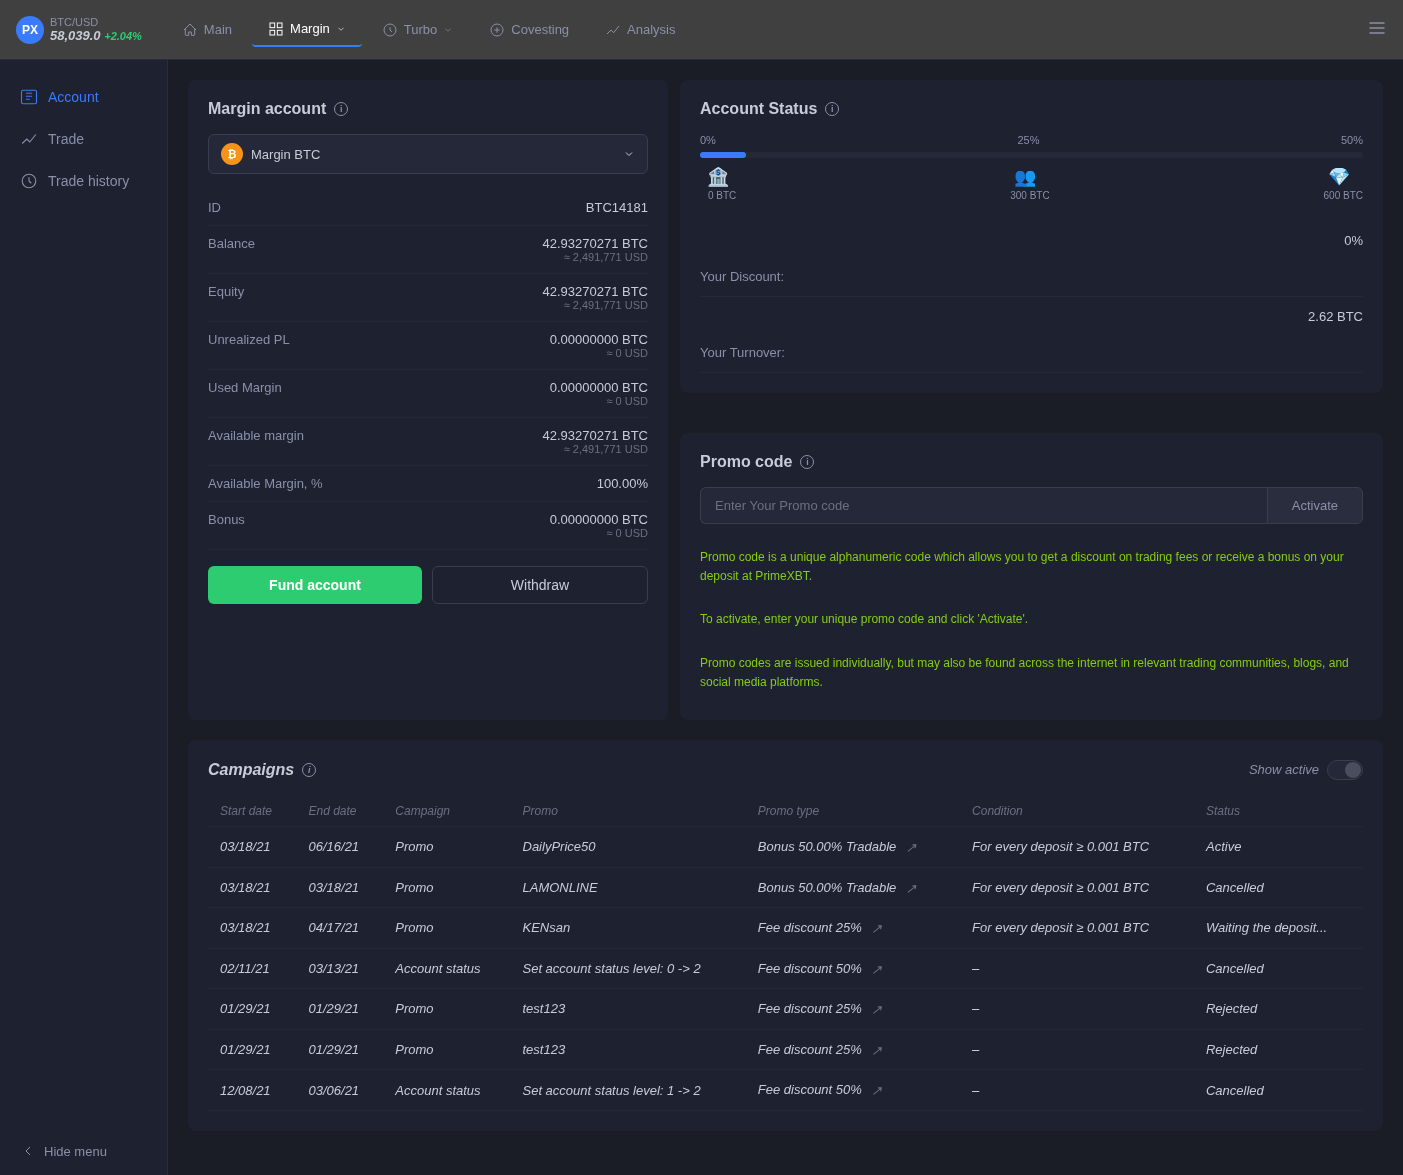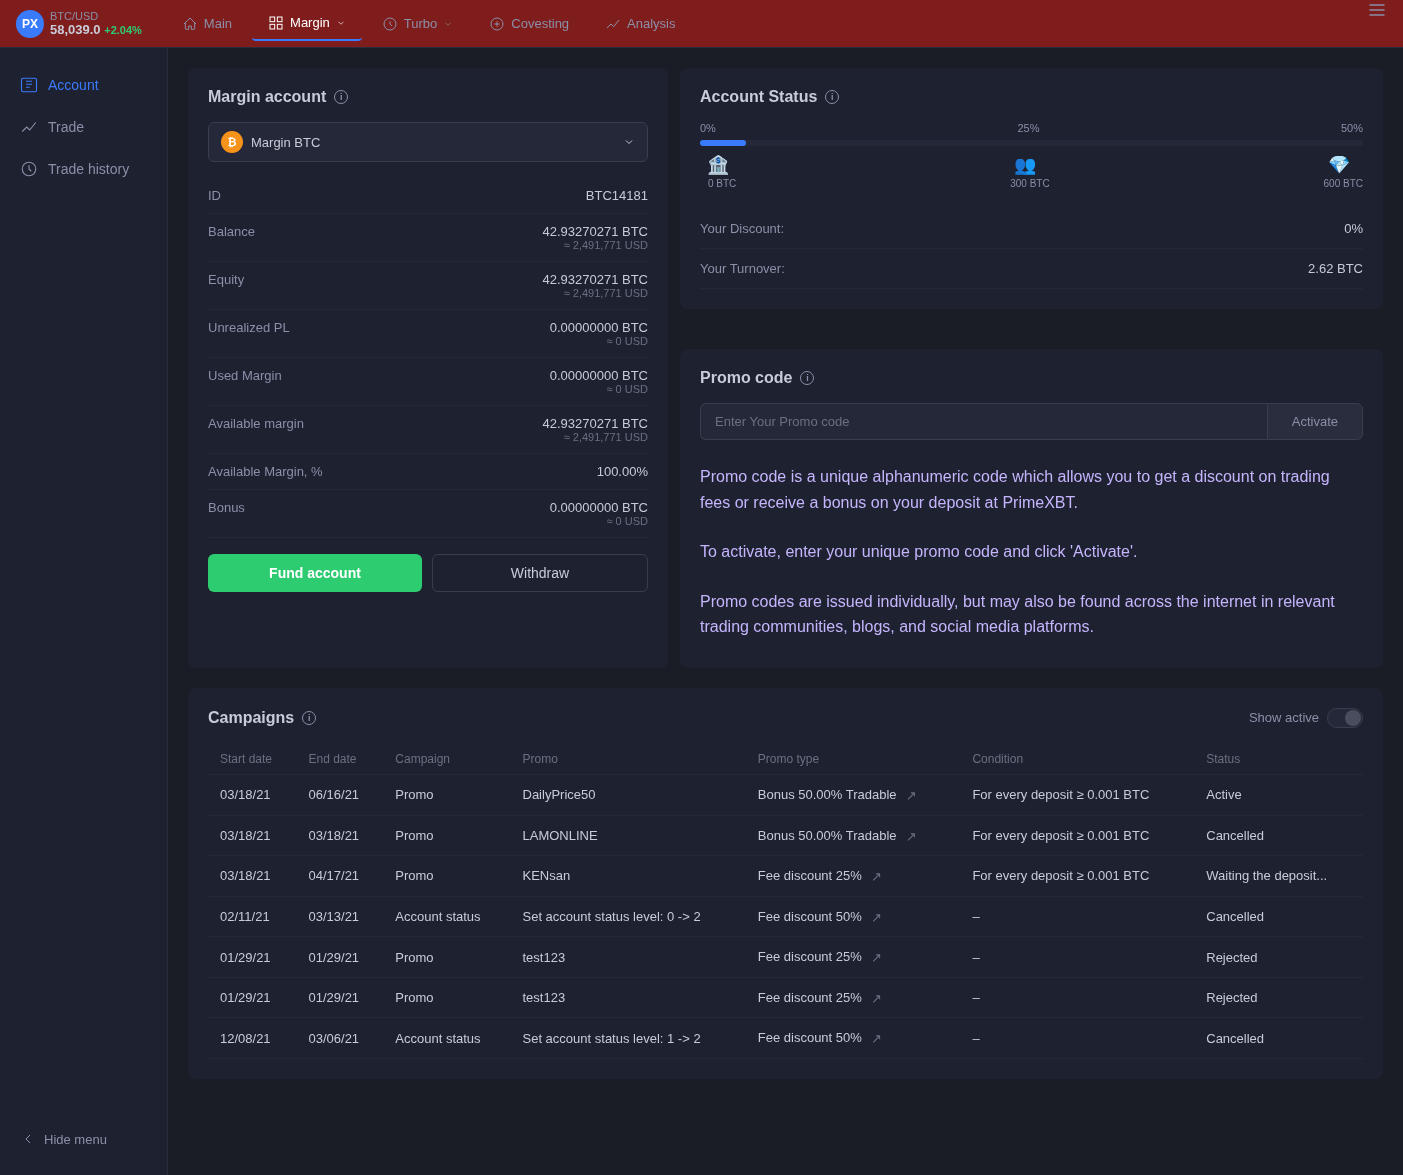--- a/index.html
+++ b/index.html
@@ -1,24 +1,24 @@
 <!DOCTYPE html>
 <html><head>
   <meta charset="utf-8">
   <style>
     * { box-sizing: border-box; margin: 0; padding: 0; }
     body { background: #1a1d26; color: #c8ccd8; font-family: -apple-system, BlinkMacSystemFont, 'Segoe UI', sans-serif; font-size: 13px; width: 1403px; min-height: 1175px; overflow-x: hidden; }
 
     
-    .topnav { display: flex; background: #7f1d1d; height: 48px; padding: 0 16px; border-bottom: 1px solid #2a2d3d; }
+    .topnav { display: flex; align-items: center; background: #404040; height: 60px; padding: 0 16px; border-bottom: 1px solid #2a2d3d; }
     .logo { display: flex; align-items: center; gap: 6px; margin-right: 24px; }
     .logo-icon { width: 28px; height: 28px; background: #3a7bfd; border-radius: 50%; display: flex; align-items: center; justify-content: center; color: white; font-weight: bold; font-size: 12px; }
     .btc-info { display: flex; flex-direction: column; }
     .btc-pair { font-size: 11px; color: #8b8fa8; }
-    .btc-price { font-size: 13px; font-weight: 600; }
+    .btc-price { font-size: 13px; font-weight: 600; font-style: italic; }
     .btc-change { color: #2ecc71; font-size: 11px; }
     .nav-items { display: flex; align-items: center; gap: 4px; flex: 1; }
     .nav-item { display: flex; align-items: center; gap: 6px; padding: 8px 16px; color: #8b8fa8; cursor: pointer; border-radius: 4px; font-size: 13px; text-decoration: none; position: relative; }
     .nav-item.active { color: #ffffff; border-bottom: 2px solid #3a7bfd; }
     .nav-item svg { width: 16px; height: 16px; }
     .nav-hamburger { margin-left: auto; color: #8b8fa8; cursor: pointer; }
 
     
     .layout { display: flex; height: calc(1175px - 48px); }
     .sidebar { width: 168px; background: #1e2130; border-right: 1px solid #2a2d3d; padding: 16px 0; display: flex; flex-direction: column; justify-content: space-between; }
@@ -56,33 +56,33 @@
     .status-bar-container { margin-bottom: 20px; }
     .status-bar-labels { display: flex; justify-content: space-between; margin-bottom: 6px; color: #8b8fa8; font-size: 11px; }
     .status-bar-track { height: 6px; background: #252838; border-radius: 3px; position: relative; margin-bottom: 8px; }
     .status-bar-fill { height: 100%; background: #3a7bfd; border-radius: 3px; width: 7%; }
     .status-icons { display: flex; justify-content: space-between; }
     .status-icon-group { display: flex; flex-direction: column; align-items: center; gap: 2px; }
     .tier-icon { font-size: 18px; }
     .tier-label { font-size: 10px; color: #8b8fa8; padding-left: 8px; }
 
     .discount-row { display: flex; justify-content: space-between; padding: 12px 0; border-bottom: 1px solid #252838; }
-    .discount-label { color: #8b8fa8; font-size: 13px; }
+    .discount-label { color: #8b8fa8; font-size: 13px; margin-top: 36px; }
     .discount-value { color: #c8ccd8; font-size: 13px; }
 
     
     .promo-section { margin-top: 20px; }
     .promo-input-row { display: flex; gap: 0; margin-bottom: 12px; }
     .promo-input { flex: 1; background: #252838; border: 1px solid #3a3d4d; border-right: none; border-radius: 6px 0 0 6px; padding: 10px 14px; color: #f97316; font-size: 13px; outline: none; }
     .promo-input::placeholder { color: #6b6f82; }
     .promo-btn { background: #2a2d3d; border: 1px solid #3a3d4d; border-radius: 0 6px 6px 0; padding: 10px 24px; color: #8b8fa8; cursor: pointer; font-size: 13px; }
-    .promo-desc { color: #c4b5fd; font-size: 16px; line-height: 1.6; margin-top: 24px; }
-
-    
-    .campaigns-card { background: #1e2130; border-radius: 8px; padding: 20px; }
+    .promo-desc { color: #84cc16; font-size: 12px; line-height: 1.6; margin-top: 24px; }
+
+    
+    .campaigns-card { background: #1e2130; border-radius: 8px; padding: 20px; font-style: italic; }
     .campaigns-header { display: flex; align-items: center; justify-content: space-between; margin-bottom: 16px; }
     .campaigns-title { font-size: 16px; font-weight: 600; color: #c8ccd8; display: flex; align-items: center; gap: 8px; }
     .show-active { display: flex; align-items: center; gap: 8px; color: #8b8fa8; font-size: 13px; }
     .toggle { width: 36px; height: 20px; background: #252838; border-radius: 10px; cursor: pointer; position: relative; border: 1px solid #3a3d4d; }
     .toggle-thumb { width: 16px; height: 16px; background: #4a4d5d; border-radius: 50%; position: absolute; top: 1px; right: 1px; }
 
     
     .table { width: 100%; border-collapse: collapse; }
     .table th { text-align: left; color: #6b6f82; font-size: 12px; font-weight: 400; padding: 8px 12px; border-bottom: 1px solid #252838; }
     .table td { padding: 12px 12px; border-bottom: 1px solid #252838; font-size: 13px; color: #c8ccd8; vertical-align: middle; }

